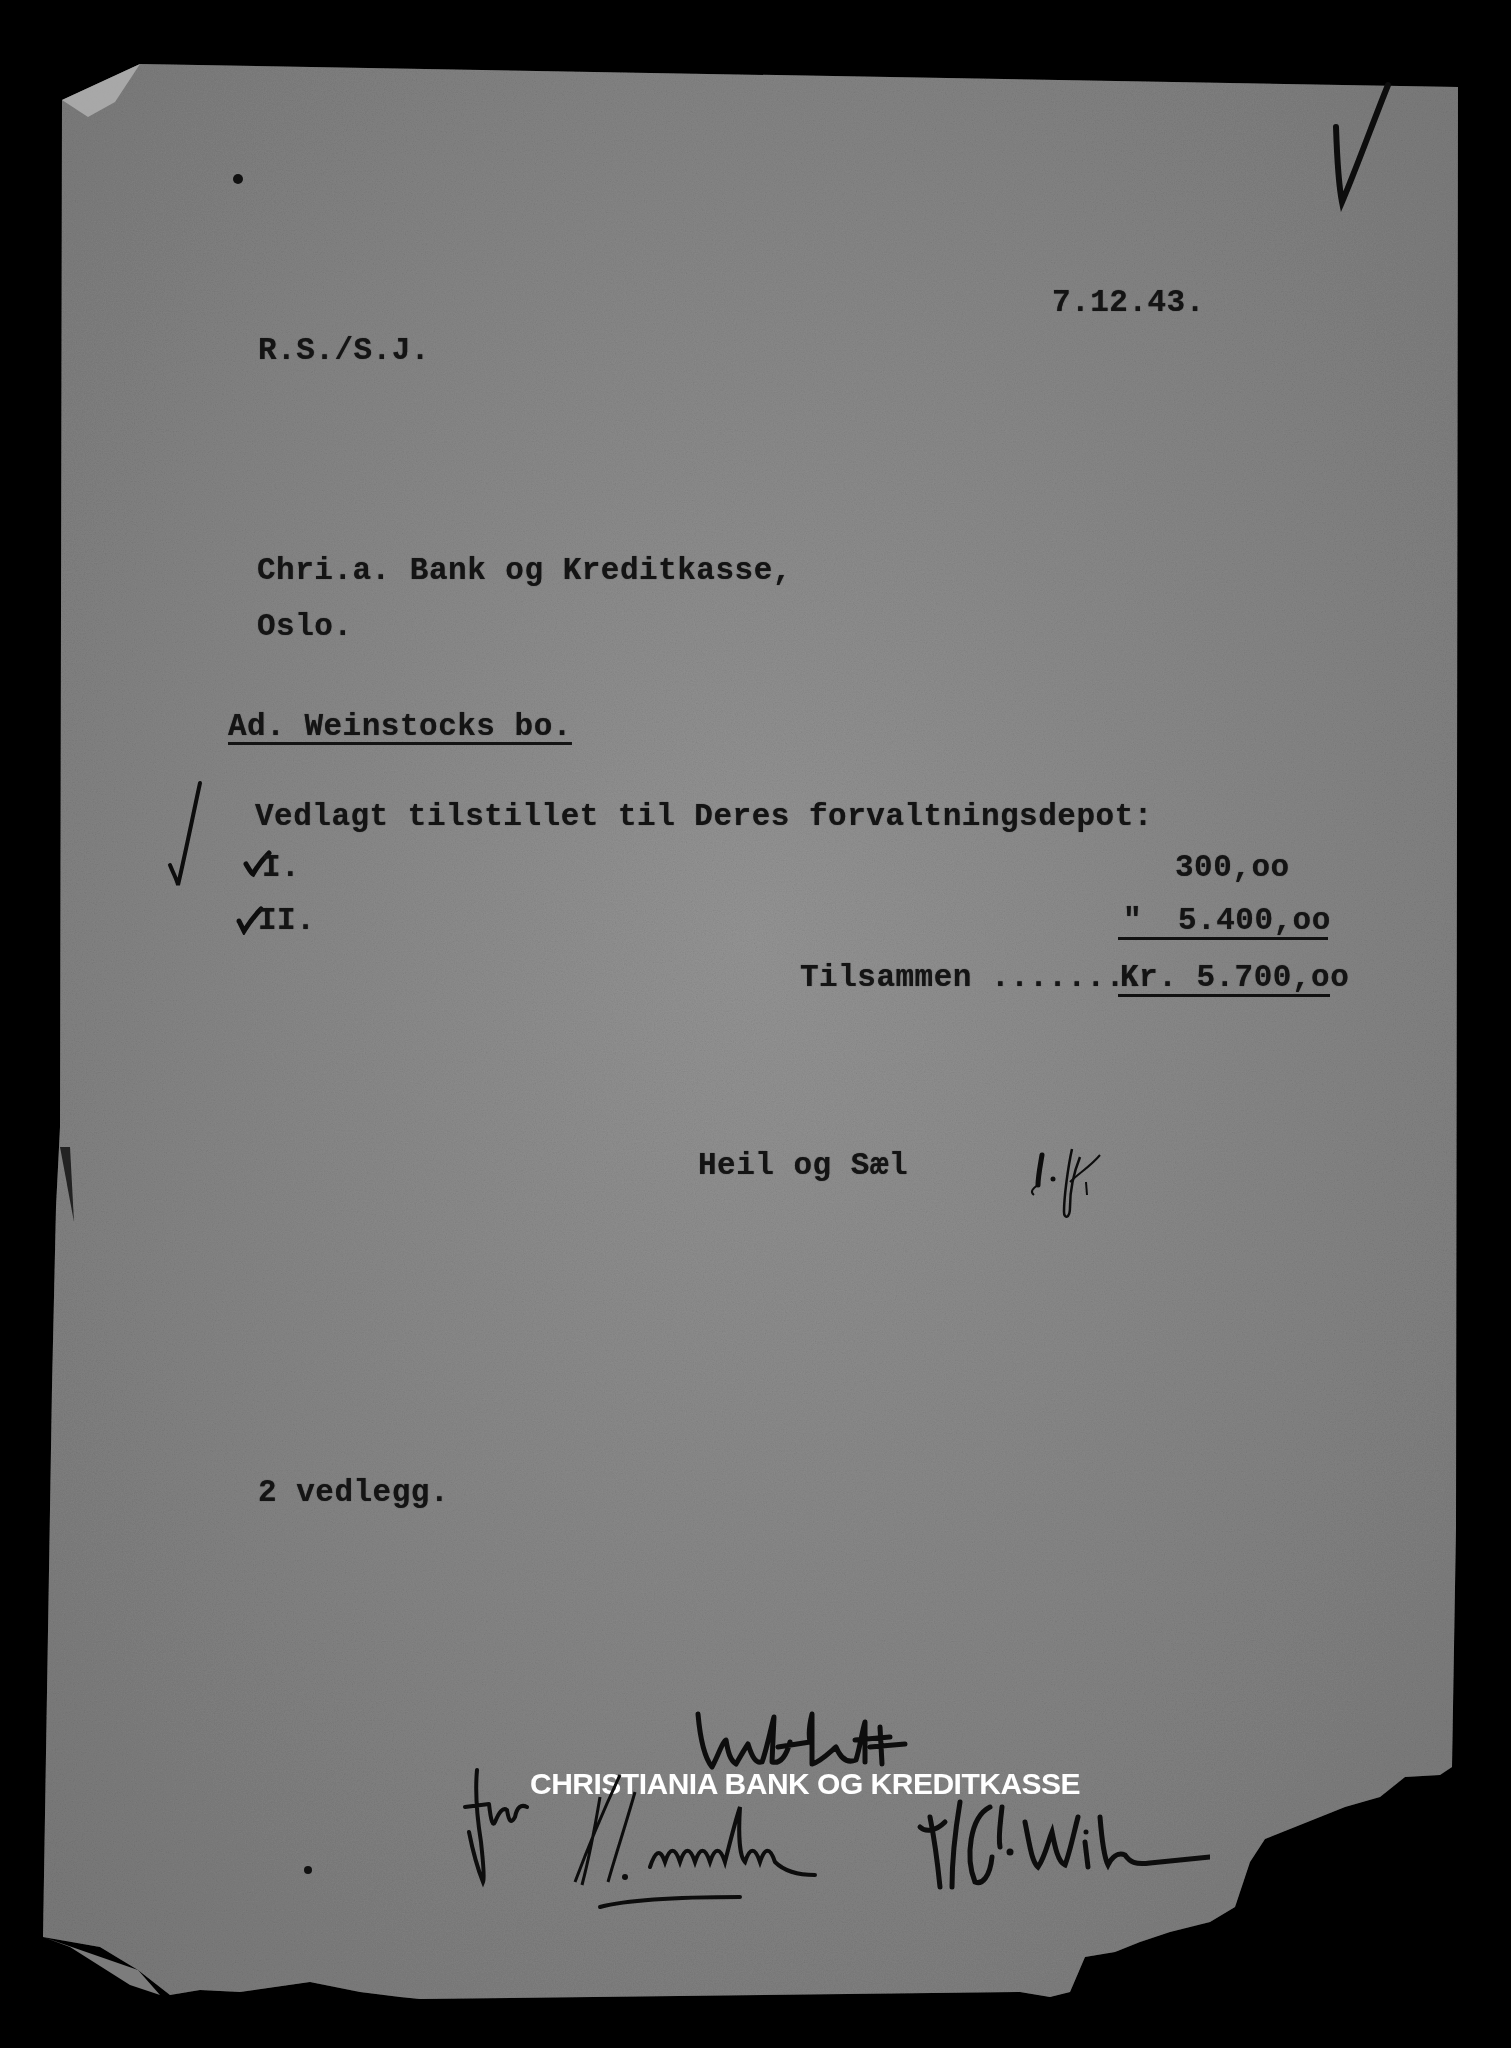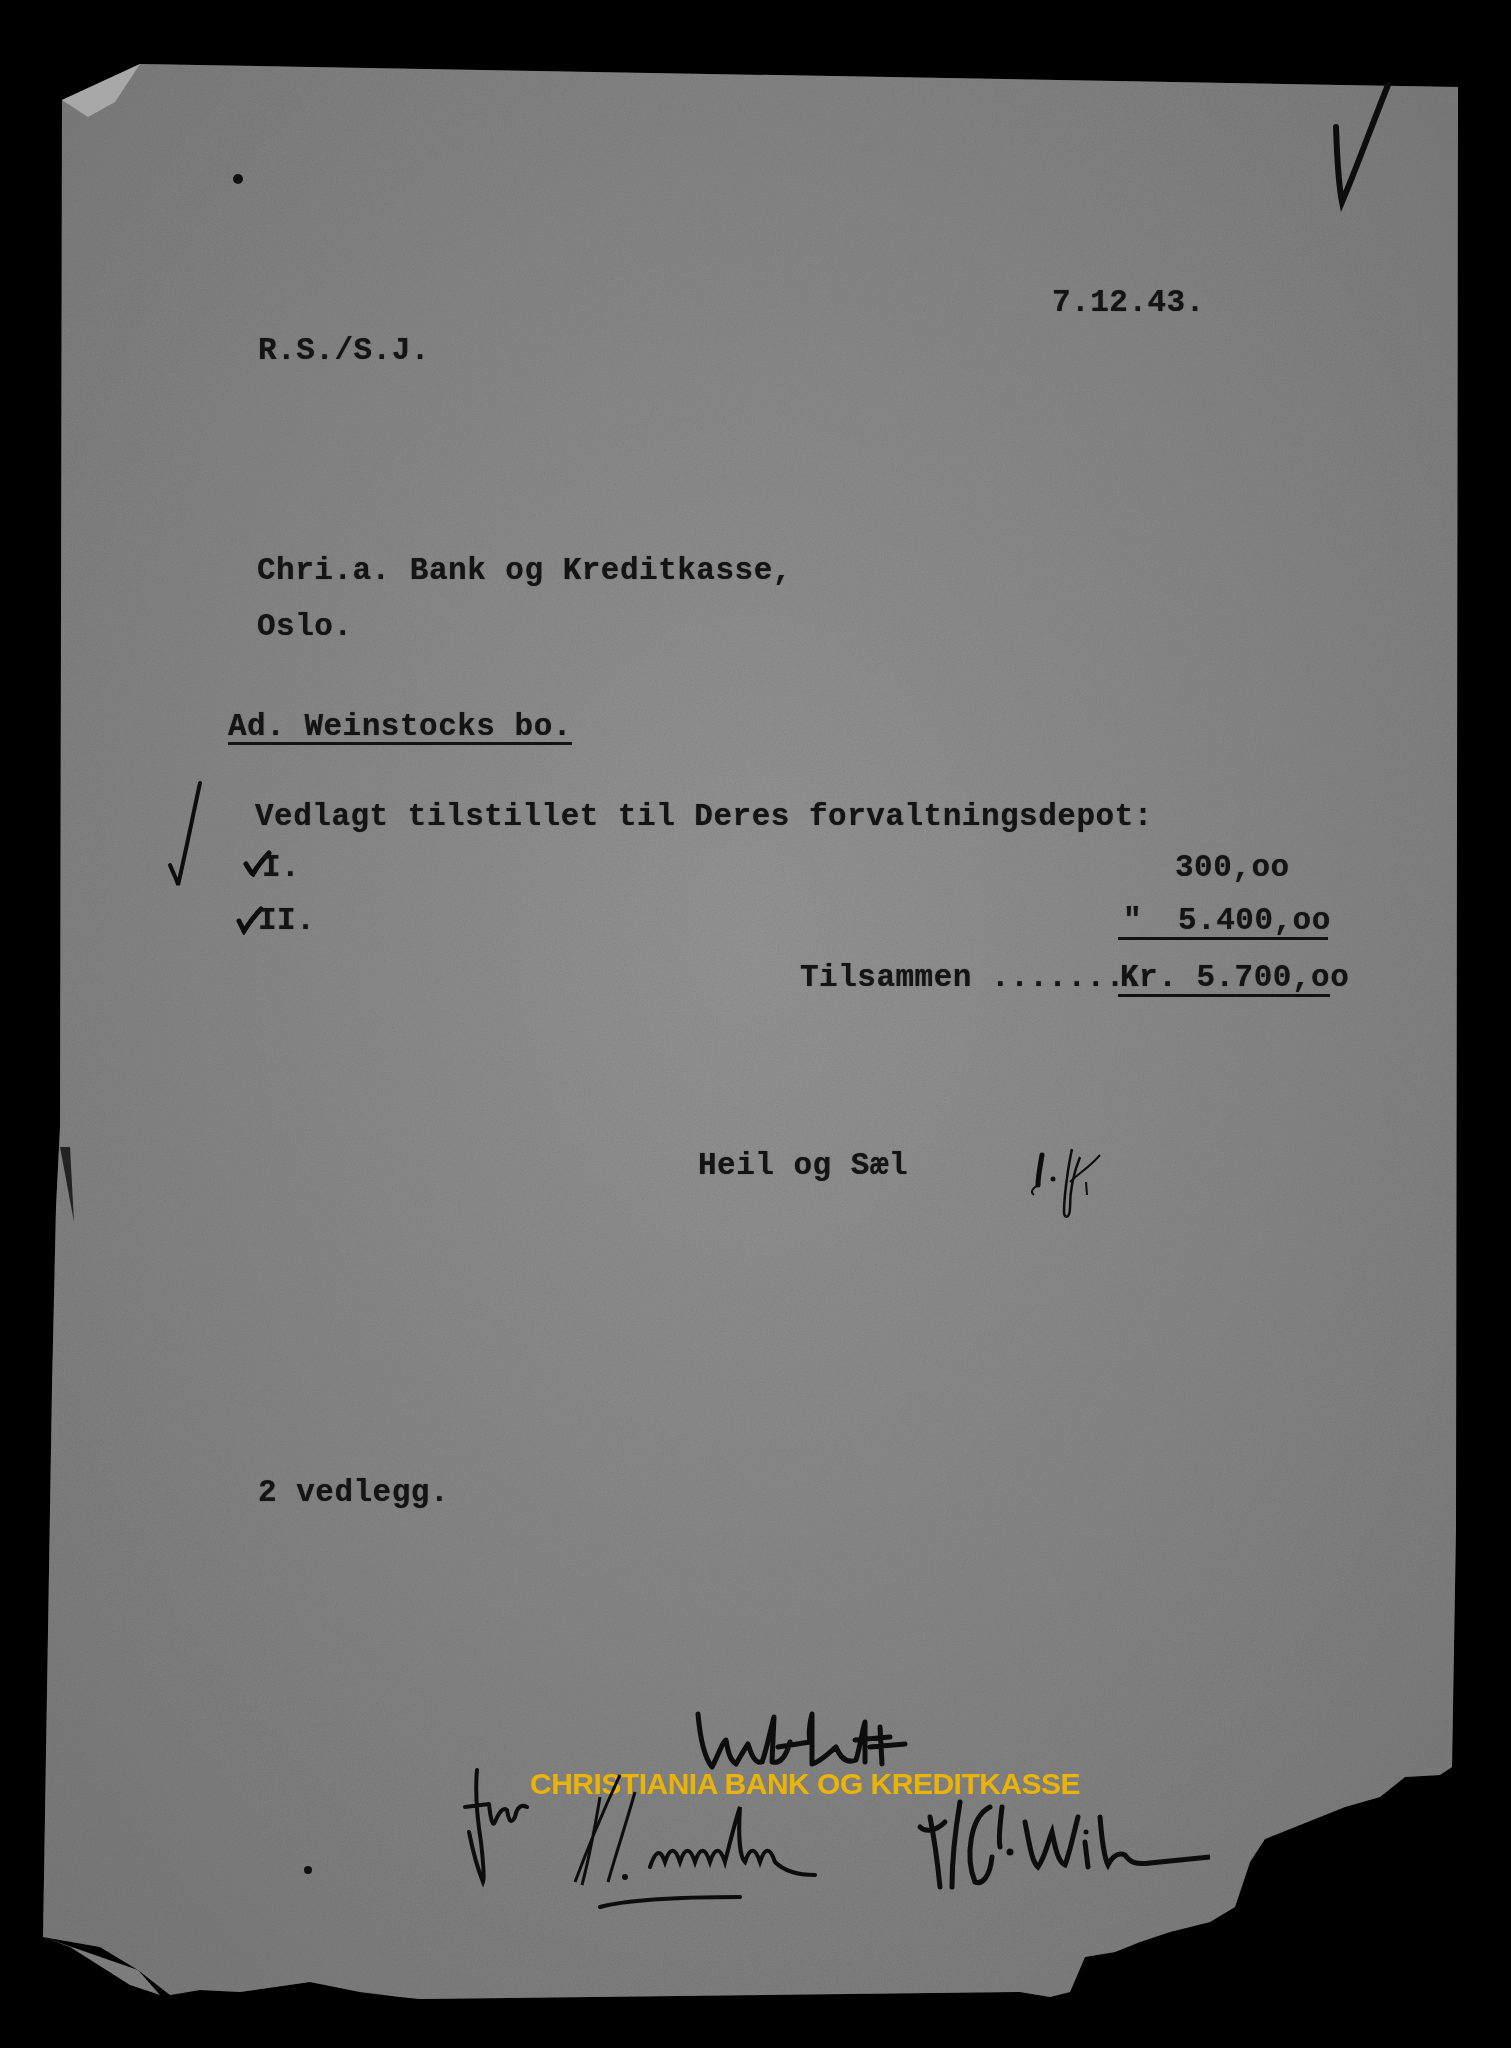--- a/index.html
+++ b/index.html
@@ -26,21 +26,21 @@
       white-space: pre;
       line-height: 1;
       text-shadow: 0 0 1px #333;
     }
     .u { text-decoration: underline; text-decoration-thickness: 3px; text-underline-offset: 7px; }
     .stamp {
       position: absolute;
       font-family: "Liberation Sans", "DejaVu Sans", sans-serif;
       font-weight: bold;
       font-size: 30px;
-      color: #eab308;
+      color: #ffffff;
       letter-spacing: -0.5px;
       white-space: pre;
       line-height: 1;
     }
     .handwritten { position: absolute; }
   </style>
 </head>
 <body>
 
 <div class="paper">

